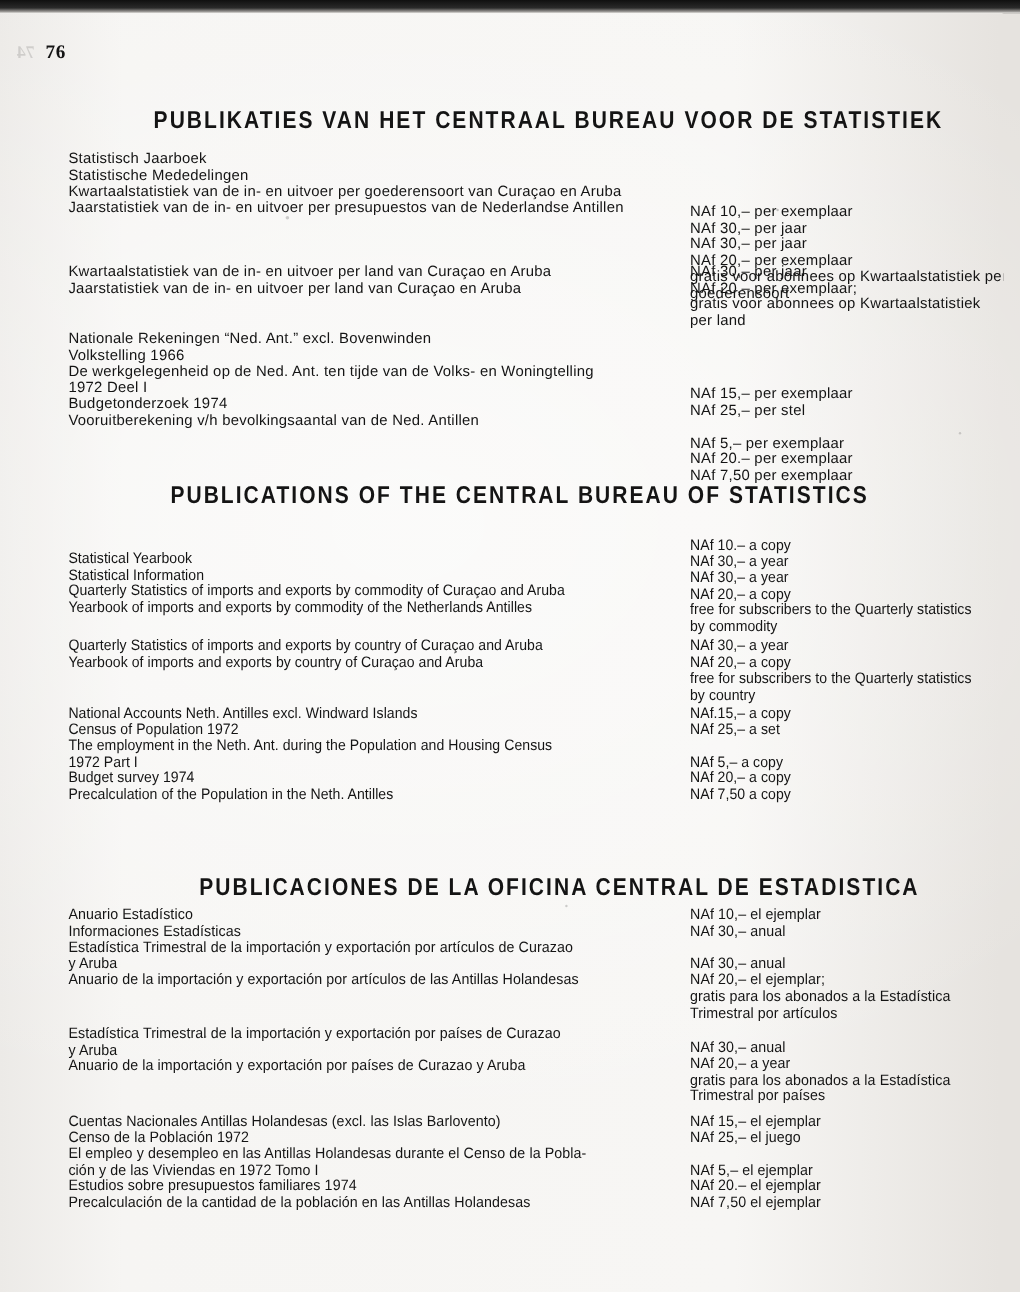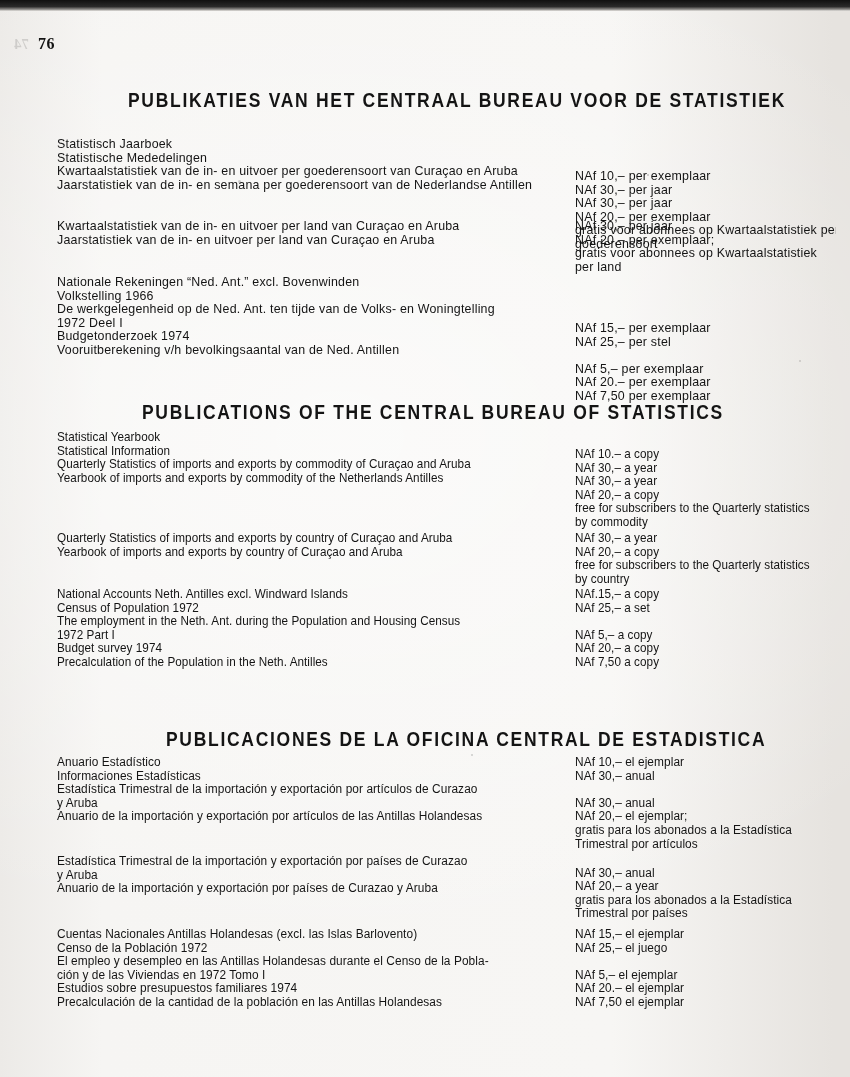--- a/index.html
+++ b/index.html
@@ -191,25 +191,25 @@
 
   <div class="paper-tint"></div>
 
   <div class="content">
 
     <div class="folio-ghost">74</div>
     <div class="folio">76</div>
 
     <div id="sections-root">
         <div class="heading" style="top: 90px; left: 128px;">PUBLIKATIES VAN HET CENTRAAL BUREAU VOOR DE STATISTIEK</div>
-        <div class="col-title nl" style="top: 138px; left: 57px;">
+        <div class="col-title nl" style="top: 126px; left: 57px;">
           <span class="line">Statistisch Jaarboek</span>
           <span class="line">Statistische Mededelingen</span>
           <span class="line">Kwartaalstatistiek van de in- en uitvoer per goederensoort van Curaçao en Aruba</span>
-          <span class="line">Jaarstatistiek van de in- en semana per goederensoort van de Nederlandse Antillen</span>
+          <span class="line">Jaarstatistiek van de in- en uitvoer per presupuestos van de Nederlandse Antillen</span>
         </div>
         <div class="price-clip" style="top: 138px; left: 575px; width: 261px; height: 90px; margin-top: 32px;">
           <div class="nl">
             <span class="line">NAf 10,– per exemplaar</span>
             <span class="line">NAf 30,– per jaar</span>
             <span class="line">NAf 30,– per jaar</span>
             <span class="line">NAf 20,– per exemplaar</span>
             <span class="line">gratis voor abonnees op Kwartaalstatistiek per</span>
             <span class="line">goederensoort</span>
           </div>
@@ -238,21 +238,21 @@
           <div class="nl">
             <span class="line">NAf 15,– per exemplaar</span>
             <span class="line">NAf 25,– per stel</span>
             <span class="line">&nbsp;</span>
             <span class="line">NAf  5,– per exemplaar</span>
             <span class="line">NAf 20.– per exemplaar</span>
             <span class="line">NAf 7,50  per exemplaar</span>
           </div>
         </div>
         <div class="heading" style="top: 402px; left: 142px;">PUBLICATIONS OF THE CENTRAL BUREAU OF STATISTICS</div>
-        <div class="col-title en" style="top: 431px; left: 57px;">
+        <div class="col-title en" style="top: 459px; left: 57px;">
           <span class="line">Statistical Yearbook</span>
           <span class="line">Statistical Information</span>
           <span class="line">Quarterly  Statistics of imports and exports by commodity of Curaçao and Aruba</span>
           <span class="line">Yearbook of imports and exports by commodity of the Netherlands Antilles</span>
         </div>
         <div class="price-clip" style="top: 448px; left: 575px; width: 261px; height: 90px;">
           <div class="en">
             <span class="line">NAf 10.– a copy</span>
             <span class="line">NAf 30,– a year</span>
             <span class="line">NAf 30,– a year</span>

